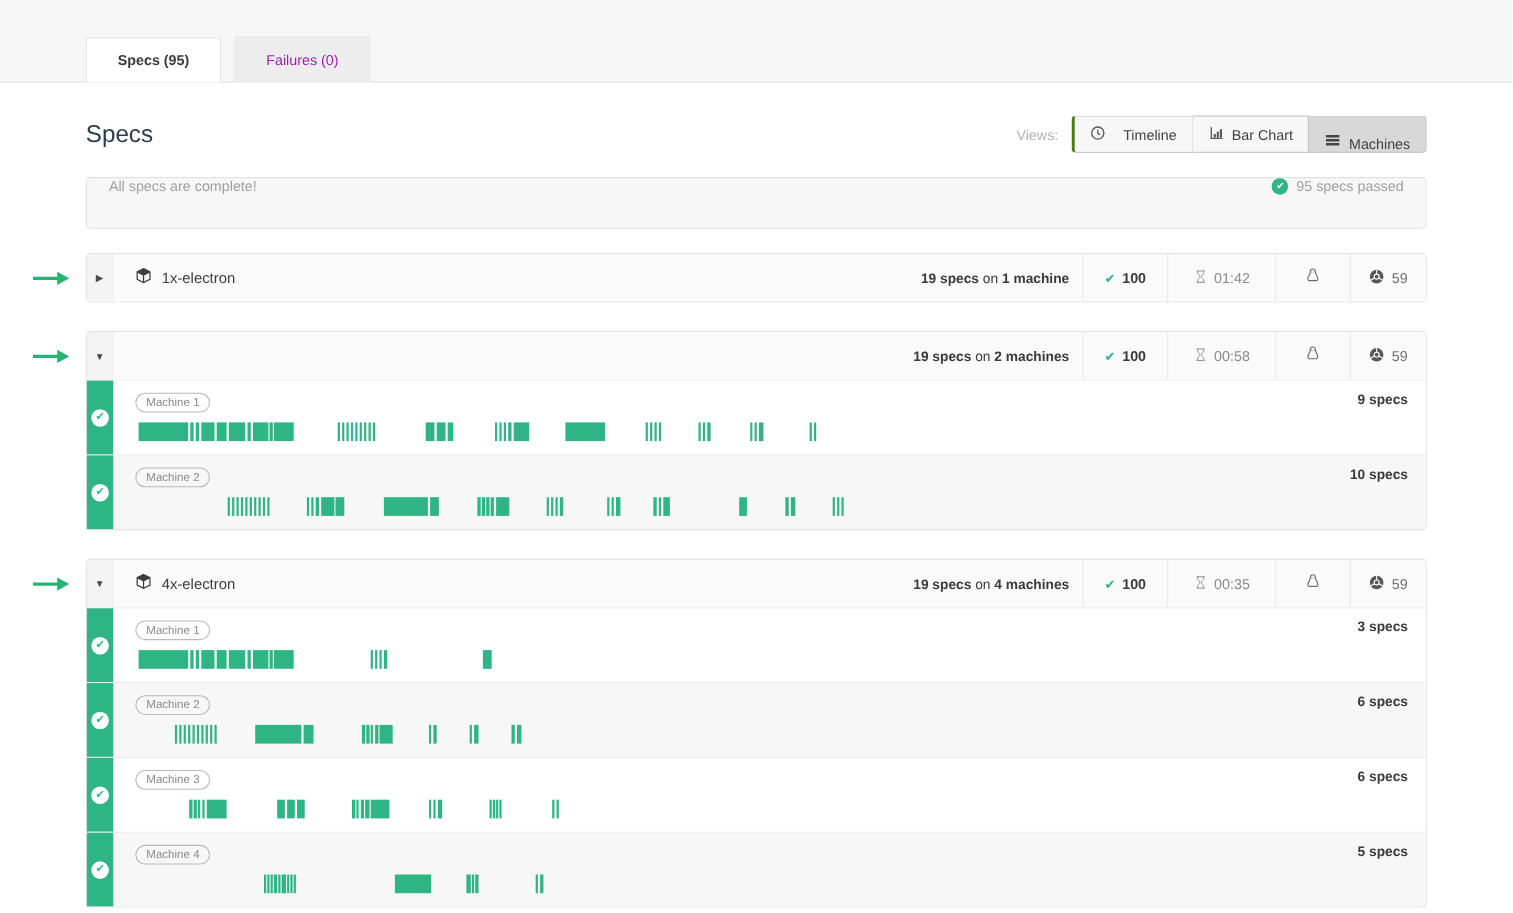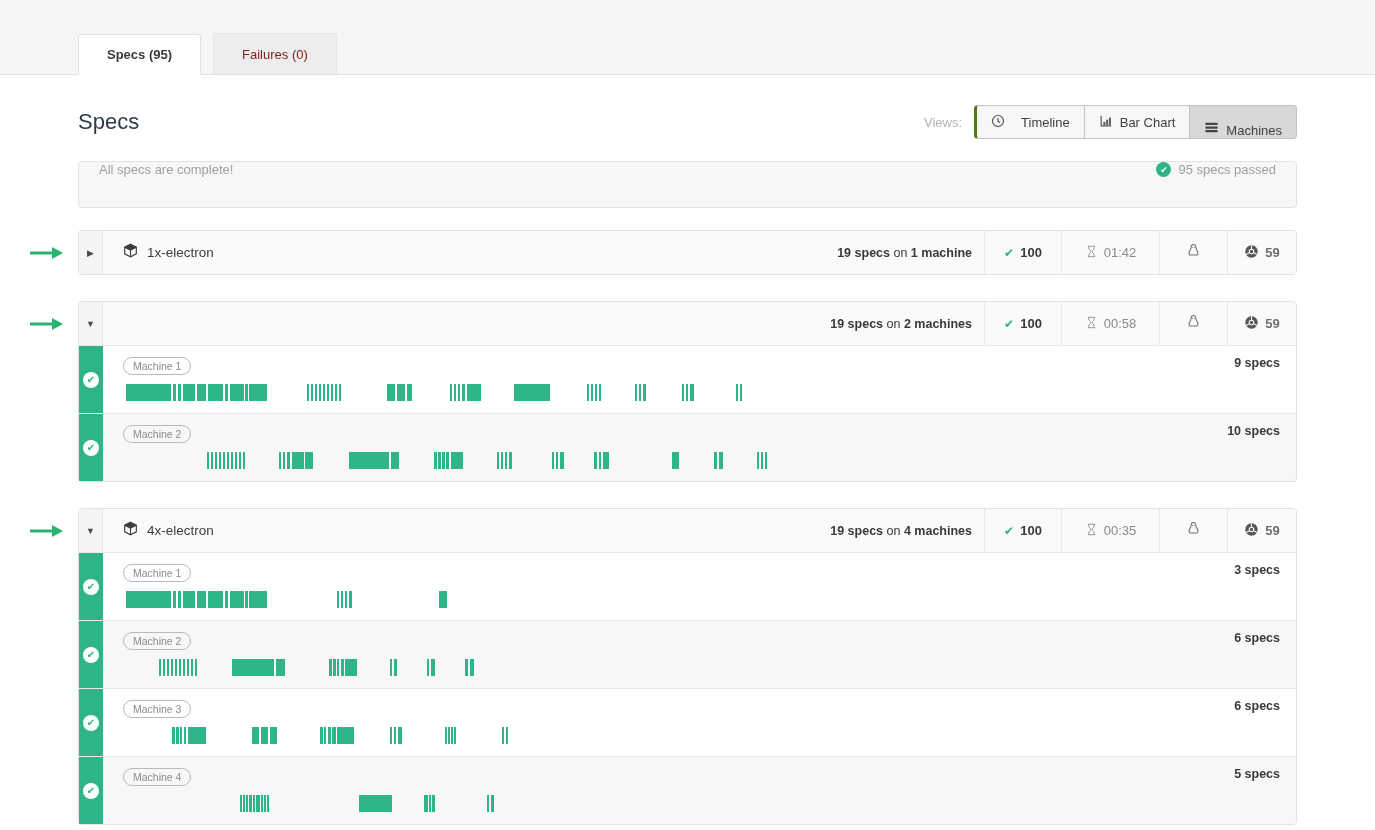--- a/index.html
+++ b/index.html
@@ -8,21 +8,21 @@
   body { position: relative; overflow: hidden; }
 
   
   .top-strip { background:#f6f6f6; border-bottom:1px solid #e2e2e2; height:75px;
     padding:34px 0 0 78px; display:flex; align-items:flex-end; }
   .tab { height:41px; padding:0 28px; display:flex; align-items:center;
     font-size:13px; border-radius:3px 3px 0 0; cursor:pointer; }
   .tab.active { background:#fff; border:1px solid #e2e2e2; border-bottom:1px solid #fff;
     margin-bottom:-1px; color:#3a3a3a; font-weight:bold; }
   .tab.inactive { background:#ededed; border:1px solid #e6e6e6; border-bottom:none;
-    color:#7f1d1d; margin-left:12px;justify-content:center; }
+    color:#a21caf; margin-left:12px;justify-content:center; }
 
   
   .content { margin:0 78px; }
   .title-row { display:flex; justify-content:space-between; align-items:center;
     margin:30px 0 22px; }
   .page-title { font-size:22px; font-weight:400; color:#2e3c49; }
   .views { display:flex; align-items:center; }
   .views-label { font-size:13px; color:#b3b3b3; margin-right:12px; }
   .btn-group { display:flex; }
   .view-btn { height:34px; padding:0 14px; display:flex; align-items:center; gap:7px;
@@ -54,21 +54,21 @@
   .g-name { font-size:13.5px; color:#3c3c3c; font-weight:500; }
   .g-summary { flex:1; display:flex; align-items:center; justify-content:flex-end;
     padding-right:12px; font-size:12.5px; color:#3a3a3a; }
   .g-summary b { font-weight:bold; }
   .cell { display:flex; align-items:center; justify-content:center;
     border-left:1px solid #e8e8e8; gap:6px; }
   .c-pass { width:77px; font-size:13px; font-weight:bold; color:#3a3a3a; }
   .pass-check { color:#2eb485; font-size:12px; font-weight:normal; }
   .c-time { width:98px; font-size:13px; color:#8a8a8a; }
   .c-os { width:68px; }
-  .c-browser { width:69px; font-size:13px; color:#6f6f6f;font-weight:bold; }
+  .c-browser { width:69px; font-size:13px; color:#6f6f6f; }
 
   
   .machine-row { display:flex; border-top:1px solid #e9e9e9; min-height:67px; background:#fff; }
   .machine-row.alt { background:#f7f7f7; }
   .status-col { width:24px; flex:none; background:#2eb485; display:flex;
     align-items:center; justify-content:center; }
   .st-check { width:16px; height:16px; background:#fff; border-radius:50%;
     color:#2eb485; font-size:10px; display:flex; align-items:center; justify-content:center; }
   .m-content { flex:1; position:relative; padding:10px 16px 12px 20px; }
   .m-badge { display:inline-block; border:1px solid #b9b9b9; border-radius:10px;

